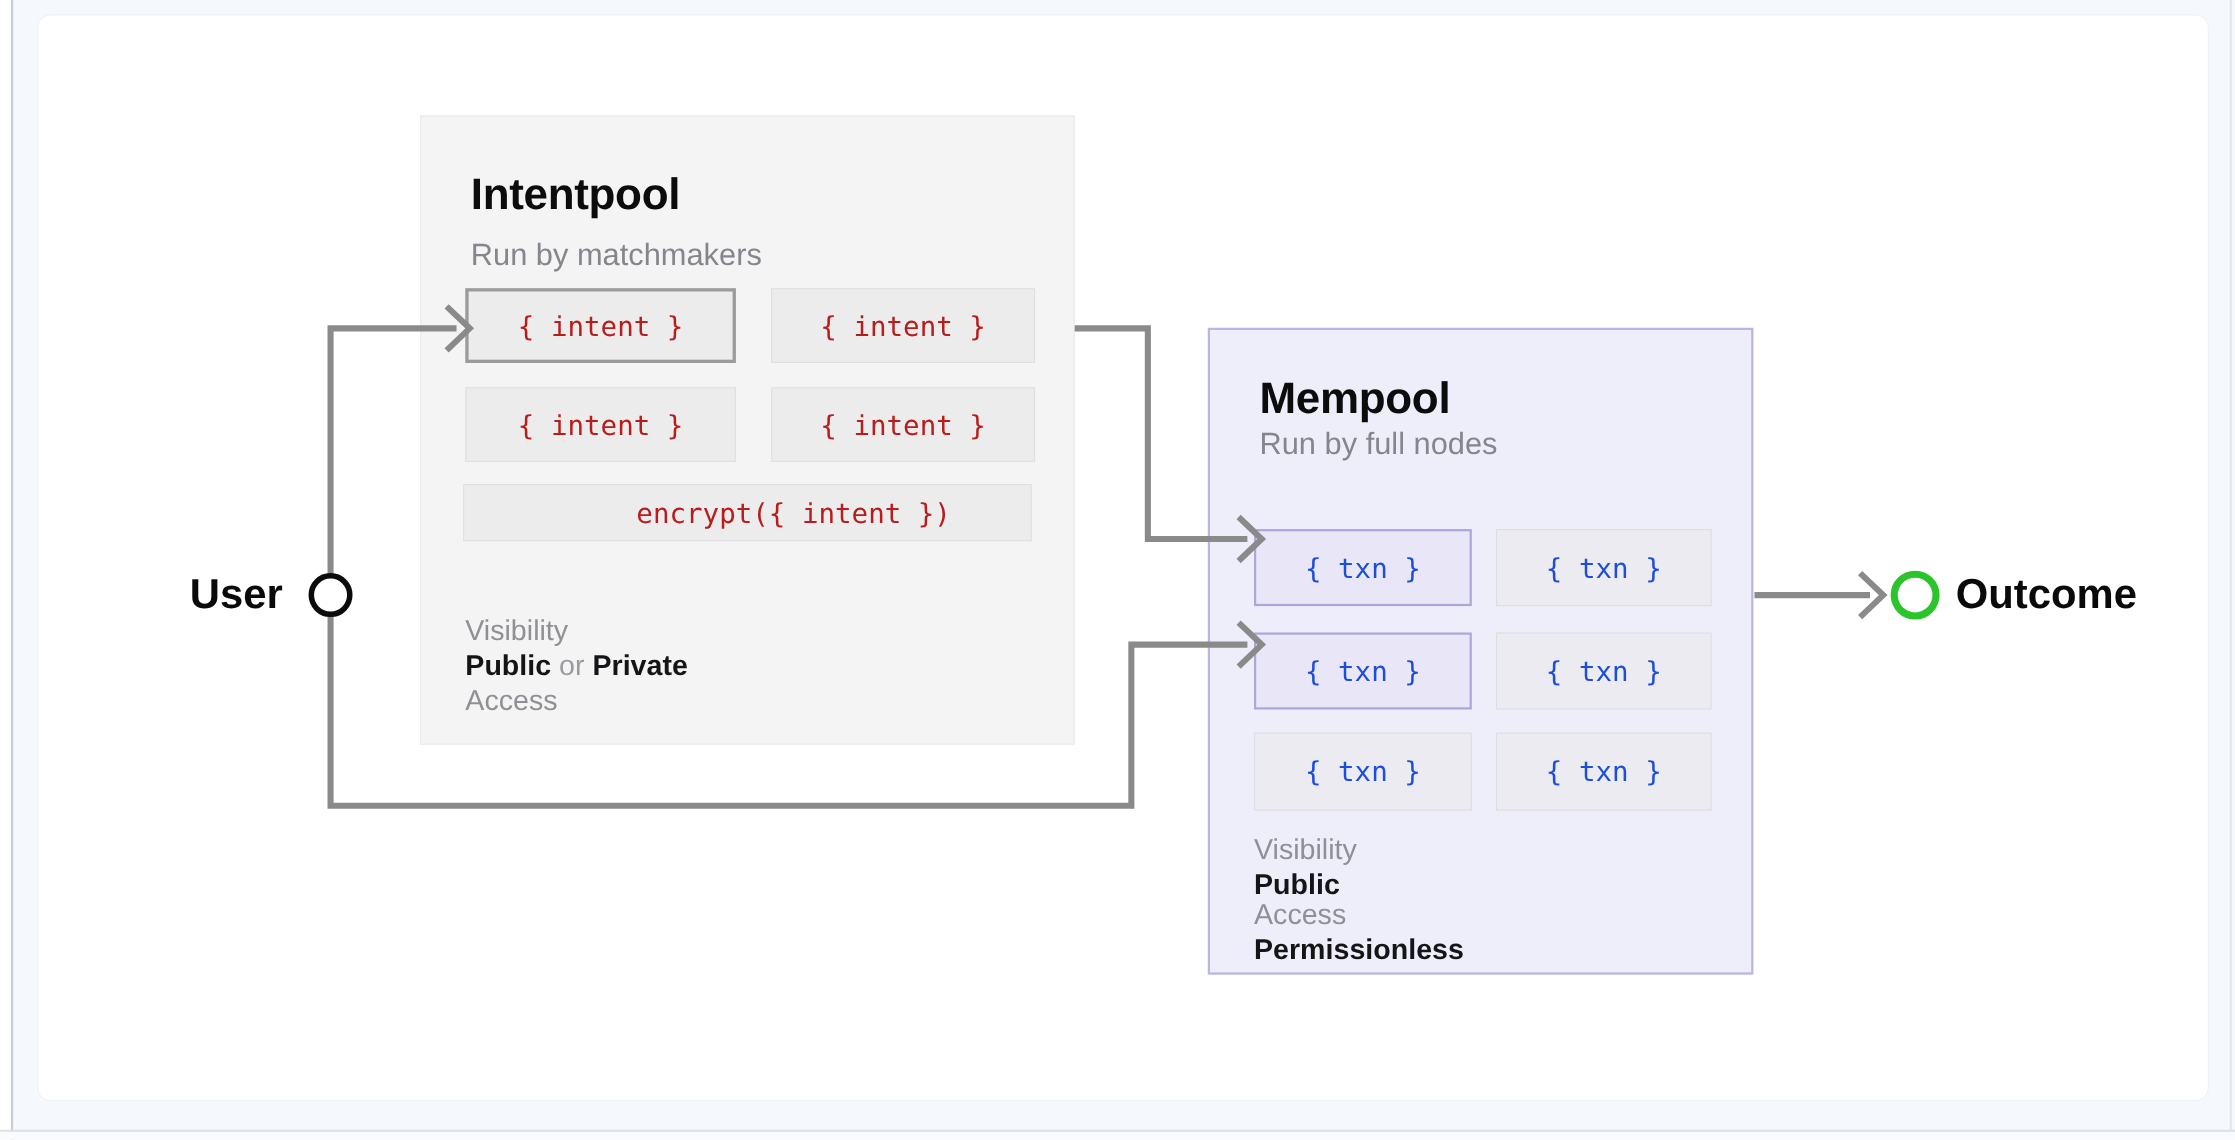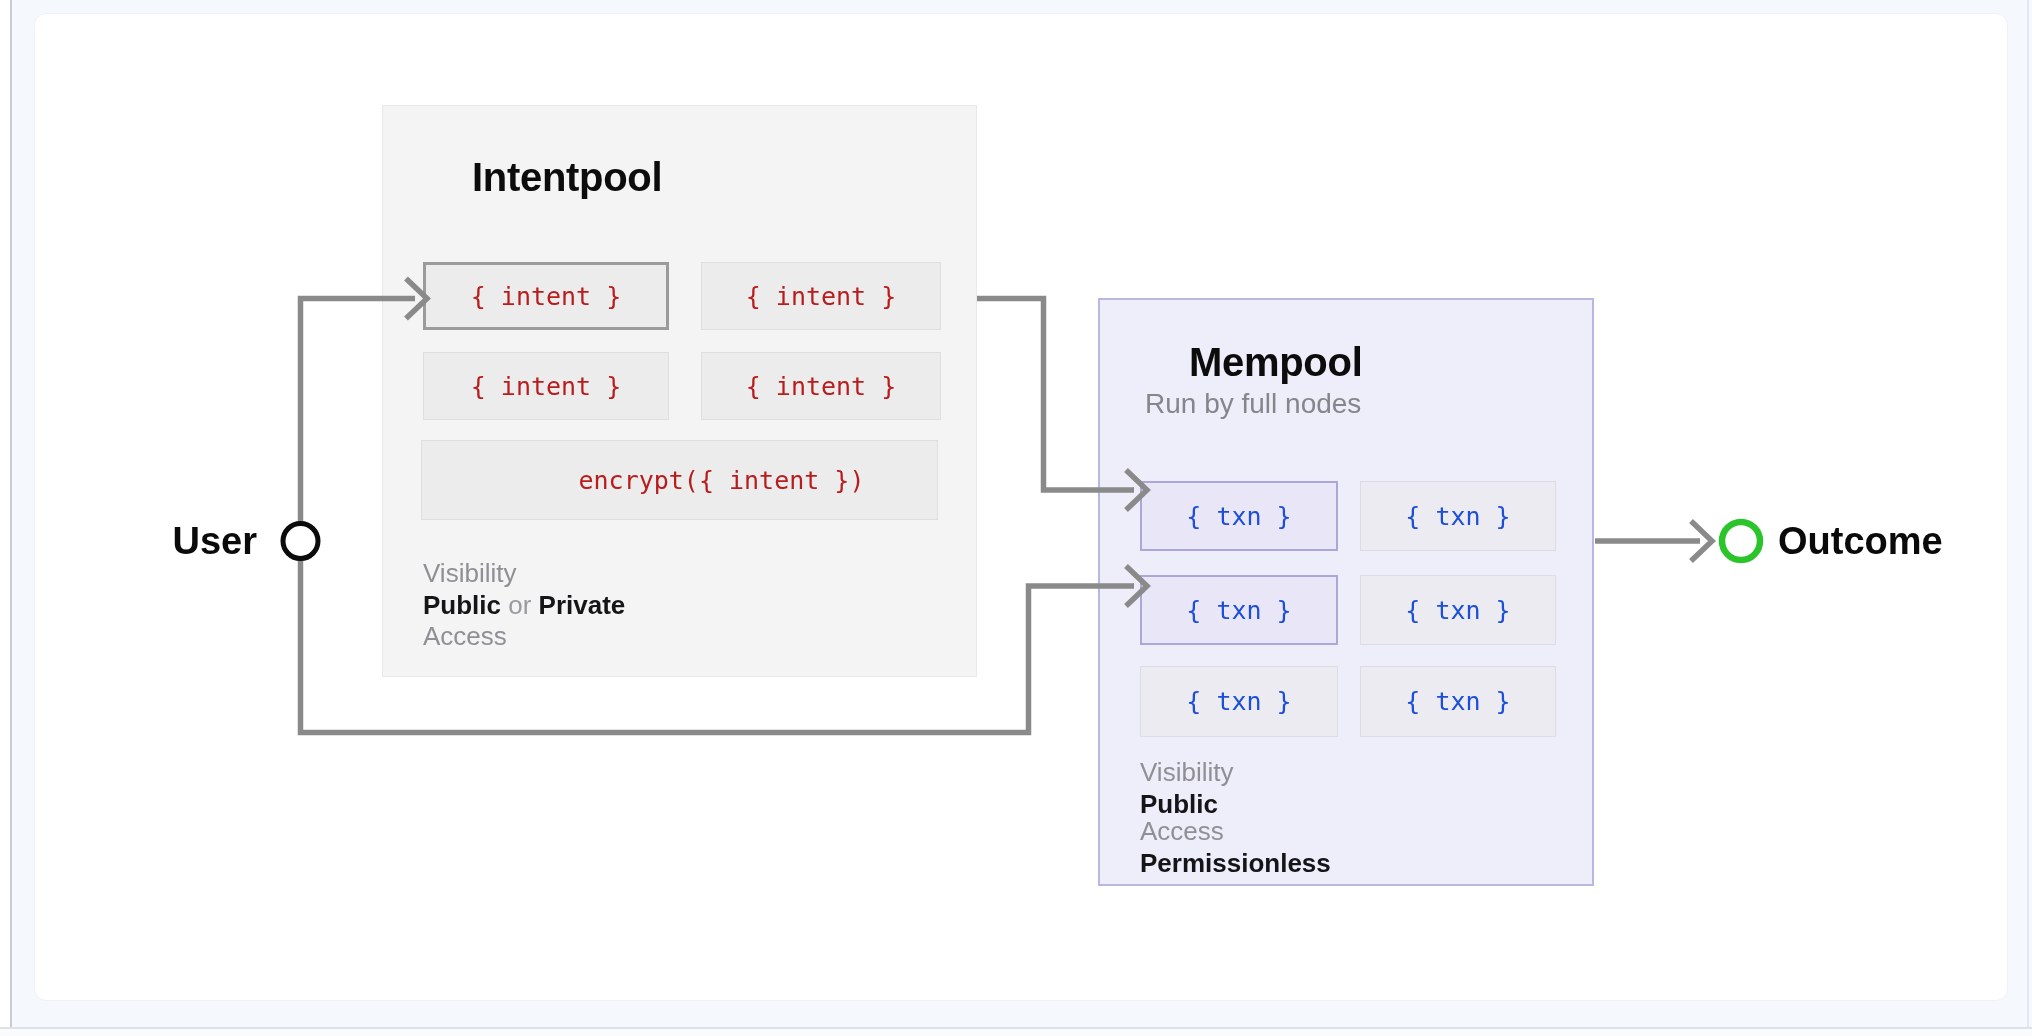--- a/index.html
+++ b/index.html
@@ -19,41 +19,41 @@
         border:1px solid #eef1f6;border-radius:12px;}
   .bottom-line{position:absolute;left:0;top:1027px;width:2032px;height:2px;background:#dce1ea;}
   .bottom-strip{position:absolute;left:0;top:1029px;width:2032px;height:7px;background:#fafbfd;}
   .right-line{position:absolute;left:2027px;top:0;width:2px;height:1027px;background:#e3e7ef;}
 
   
   .panel{position:absolute;box-sizing:border-box;}
   .panel.intentpool{left:382px;top:105px;width:595px;height:572px;background:#f4f4f5;border:1px solid #e9e9ea;}
   .panel.mempool{left:1098px;top:298px;width:496px;height:588px;background:#eeeefa;border:2px solid #b9b6e3;}
 
-  .panel-title{position:absolute;font-size:40px;line-height:48px;font-weight:700;color:#0c0c0d;letter-spacing:-0.3px;margin-left:44px;}
+  .panel-title{position:absolute;font-size:40px;line-height:48px;font-weight:700;color:#0c0c0d;letter-spacing:-0.3px;}
   .panel-sub{position:absolute;font-size:28px;line-height:34px;font-weight:400;color:#85858b;}
   .intentpool .panel-title{left:45px;top:47px;}
   .intentpool .panel-sub{left:45px;top:109px;}
   .mempool .panel-title{left:45px;top:38px;}
   .mempool .panel-sub{left:45px;top:87px;}
 
   
   .chip{position:absolute;box-sizing:border-box;display:flex;align-items:center;justify-content:center;
         font-family:"DejaVu Sans Mono",monospace;font-size:25px;color:#b91c1c;
         background:#ececec;border:1px solid #dfdfe1;}
   .chip.hl-gray{border:3px solid #9b9b9b;}
   .chip.txn{background:#ebebf1;border:1px solid #dcdce4;color:#1d4ed8;margin-top:24px;}
   .chip.hl-purple{background:#e9e7f7;border:2px solid #aba6dc;}
   .chip.enc{padding-left:84px;}
 
   .chip.i1{left:423px;top:262px;width:246px;height:68px;}
   .chip.i2{left:701px;top:262px;width:240px;height:68px;}
   .chip.i3{left:423px;top:352px;width:246px;height:68px;}
   .chip.i4{left:701px;top:352px;width:240px;height:68px;}
-  .chip.enc{left:421px;top:440px;width:517px;height:80px;}
+  .chip.enc{left:421px;top:440px;width:517px;height:52px;}
 
   .chip.m1{left:1140px;top:457px;width:198px;height:70px;}
   .chip.m2{left:1360px;top:457px;width:196px;height:70px;}
   .chip.m3{left:1140px;top:551px;width:198px;height:70px;}
   .chip.m4{left:1360px;top:551px;width:196px;height:70px;}
   .chip.m5{left:1140px;top:642px;width:198px;height:71px;}
   .chip.m6{left:1360px;top:642px;width:196px;height:71px;}
 
   
   .meta-row{position:absolute;display:flex;justify-content:space-between;align-items:baseline;
@@ -81,20 +81,21 @@
 
   <div class="gutter-left"></div>
   <div class="gutter-line"></div>
   <div class="card"></div>
   <div class="right-line"></div>
   <div class="bottom-line"></div>
   <div class="bottom-strip"></div>
 
   <div class="panel intentpool">
     <div class="panel-title">Intentpool</div>
+    <div class="panel-sub">Run by matchmakers</div>
   </div>
 
   <div class="chip i1 hl-gray">{ intent }</div>
   <div class="chip i2">{ intent }</div>
   <div class="chip i3">{ intent }</div>
   <div class="chip i4">{ intent }</div>
   <div class="chip enc">encrypt({ intent })</div>
 
   <div class="meta-row ip-vis">
     <span class="meta-label">Visibility</span>

